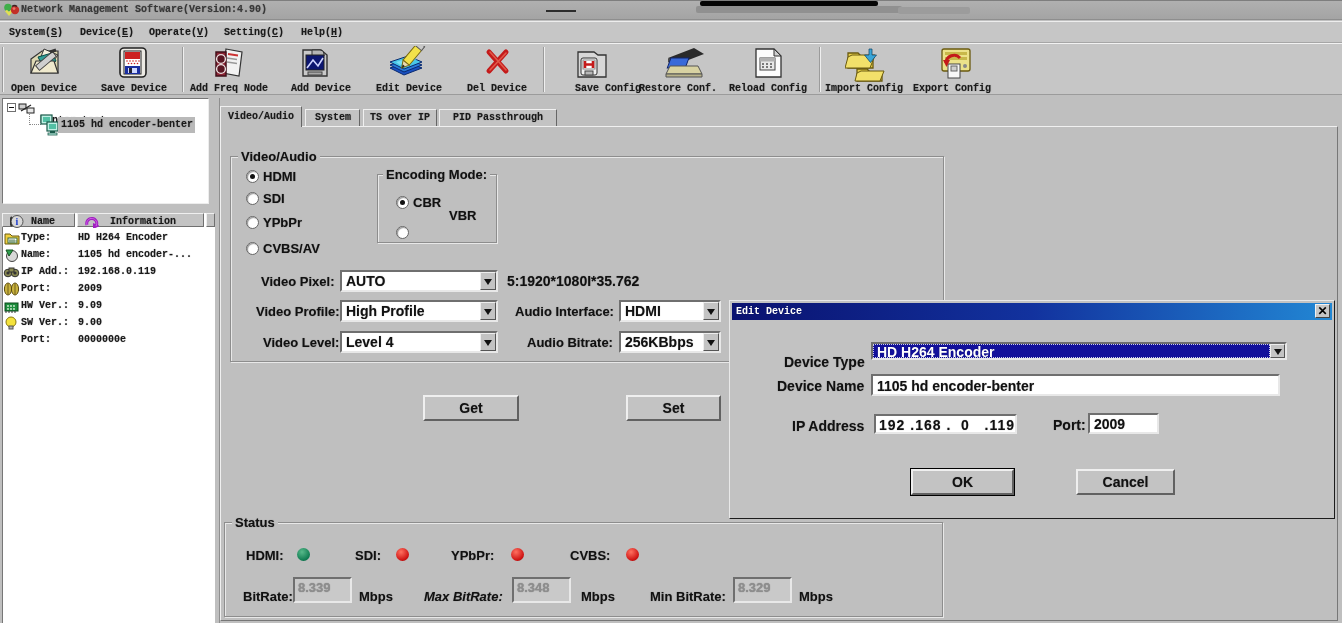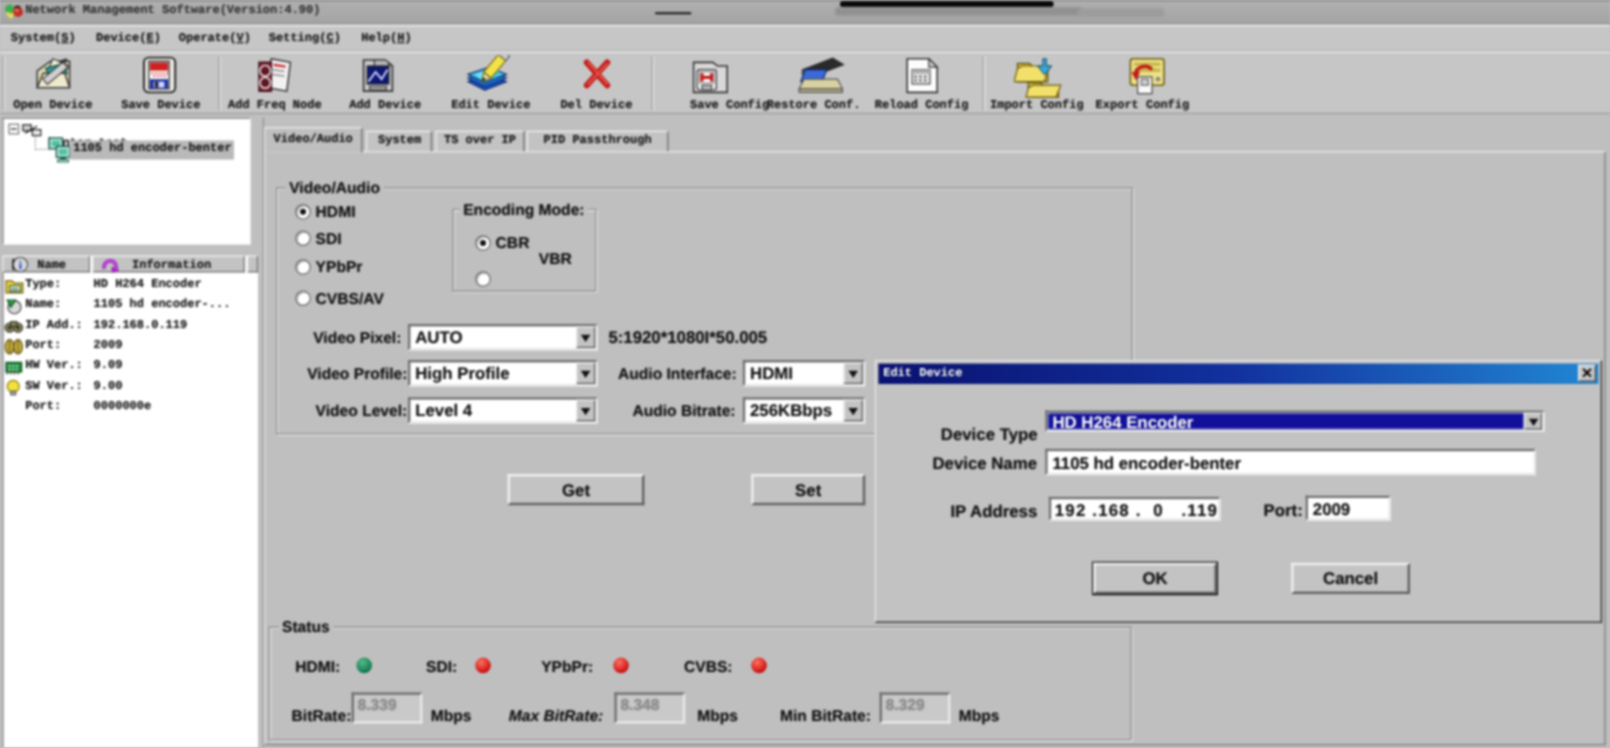--- a/index.html
+++ b/index.html
@@ -313,21 +313,21 @@
     </div>
 <div class="ab s" style="left:413px;top:195px;">CBR</div>
 <div class="ab radio" style="left:396px;top:226px;"></div>
 <div class="ab s" style="left:413px;top:208px;margin-left:36px;">VBR</div>
 
 <div class="ab s" style="left:261px;top:274px;">Video Pixel:</div>
 <div class="ab combo" style="left:340px;top:270px;width:158px;height:22px;"></div>
 <div class="ab sd" style="left:346px;top:273px;">AUTO</div>
 <div class="ab cbtn" style="left:480px;top:272px;width:16px;height:18px;"></div>
 <div class="ab tri" style="left:484px;top:279px;"></div>
-<div class="ab sd" style="left:507px;top:273px;">5:1920*1080I*50.005</div>
+<div class="ab sd" style="left:507px;top:273px;">5:1920*1080I*35.762</div>
 
 <div class="ab s" style="left:256px;top:304px;">Video Profile:</div>
 <div class="ab combo" style="left:340px;top:300px;width:158px;height:22px;"></div>
 <div class="ab sd" style="left:346px;top:303px;">High Profile</div>
 <div class="ab cbtn" style="left:480px;top:302px;width:16px;height:18px;"></div>
 <div class="ab tri" style="left:484px;top:309px;"></div>
 
 <div class="ab s" style="left:515px;top:304px;">Audio Interface:</div>
 <div class="ab combo" style="left:619px;top:300px;width:102px;height:22px;"></div>
 <div class="ab sd" style="left:625px;top:303px;">HDMI</div>
@@ -339,21 +339,21 @@
 <div class="ab sd" style="left:346px;top:334px;">Level 4</div>
 <div class="ab cbtn" style="left:480px;top:333px;width:16px;height:18px;"></div>
 <div class="ab tri" style="left:484px;top:340px;"></div>
 
 <div class="ab s" style="left:527px;top:335px;">Audio Bitrate:</div>
 <div class="ab combo" style="left:619px;top:331px;width:102px;height:22px;"></div>
 <div class="ab sd" style="left:625px;top:334px;">256KBbps</div>
 <div class="ab cbtn" style="left:703px;top:333px;width:16px;height:18px;"></div>
 <div class="ab tri" style="left:707px;top:340px;"></div>
 
-<div class="ab btn sd" style="left:423px;top:395px;width:114px;height:26px;line-height:22px;">Get</div>
+<div class="ab btn sd" style="left:423px;top:395px;width:96px;height:26px;line-height:22px;">Get</div>
 <div class="ab btn sd" style="left:626px;top:395px;width:95px;height:26px;line-height:22px;">Set</div>
 
 <div class="ab groove" style="left:224px;top:522px;width:719px;height:95px;"></div>
 <div class="ab s glabel" style="left:232px;top:515px;">Status</div>
 <div class="ab s" style="left:246px;top:548px;">HDMI:</div>
 <div class="ab led" style="left:297px;top:548px;background:radial-gradient(circle at 5px 4px,#57b98a,#0e7a50 70%,#06402a);"></div>
 <div class="ab s" style="left:355px;top:548px;">SDI:</div>
 <div class="ab led" style="left:396px;top:548px;background:radial-gradient(circle at 5px 4px,#ff7060,#cc1010 70%,#5a0505);"></div>
 <div class="ab s" style="left:451px;top:548px;">YPbPr:</div>
 <div class="ab led" style="left:511px;top:548px;background:radial-gradient(circle at 5px 4px,#ff7060,#cc1010 70%,#5a0505);"></div>

